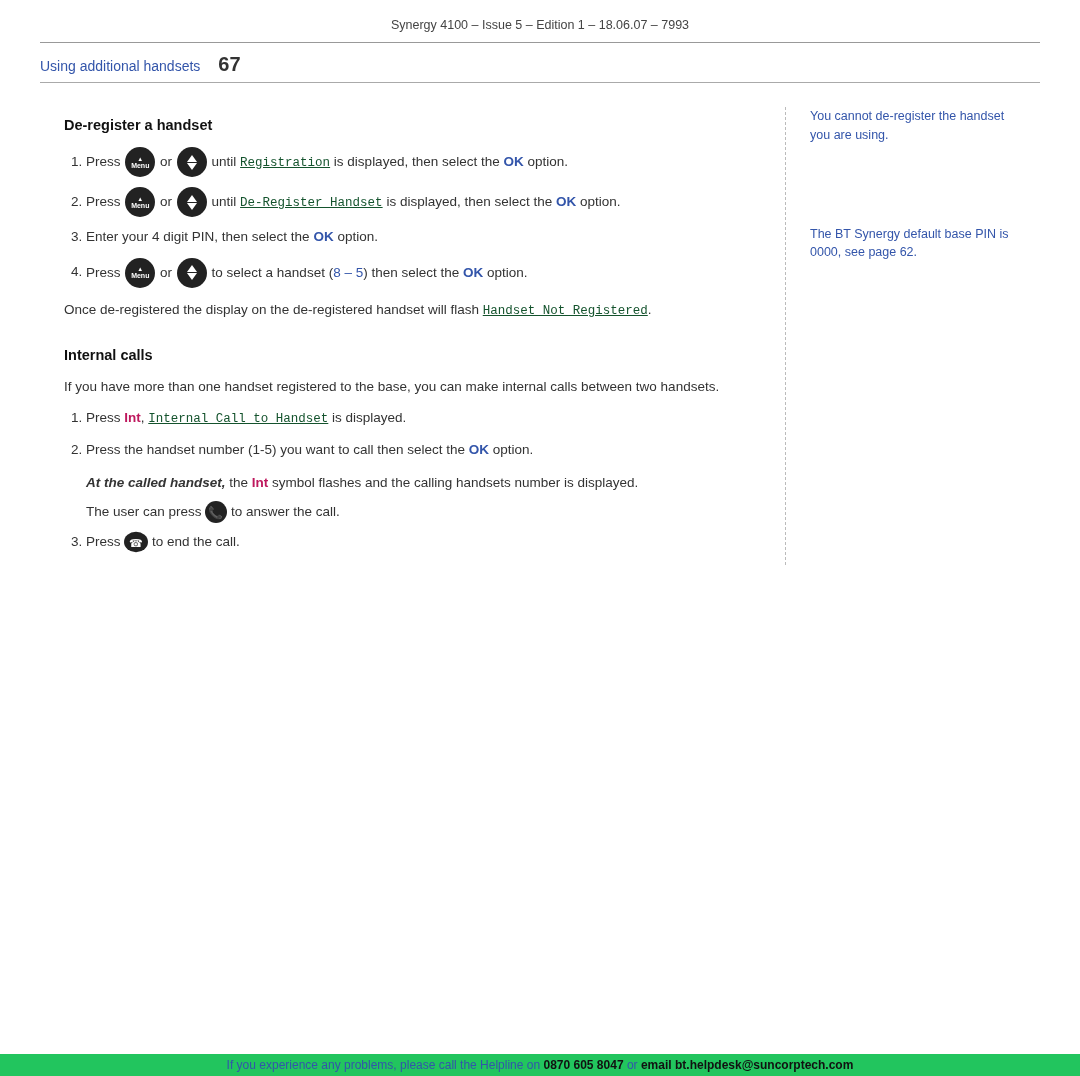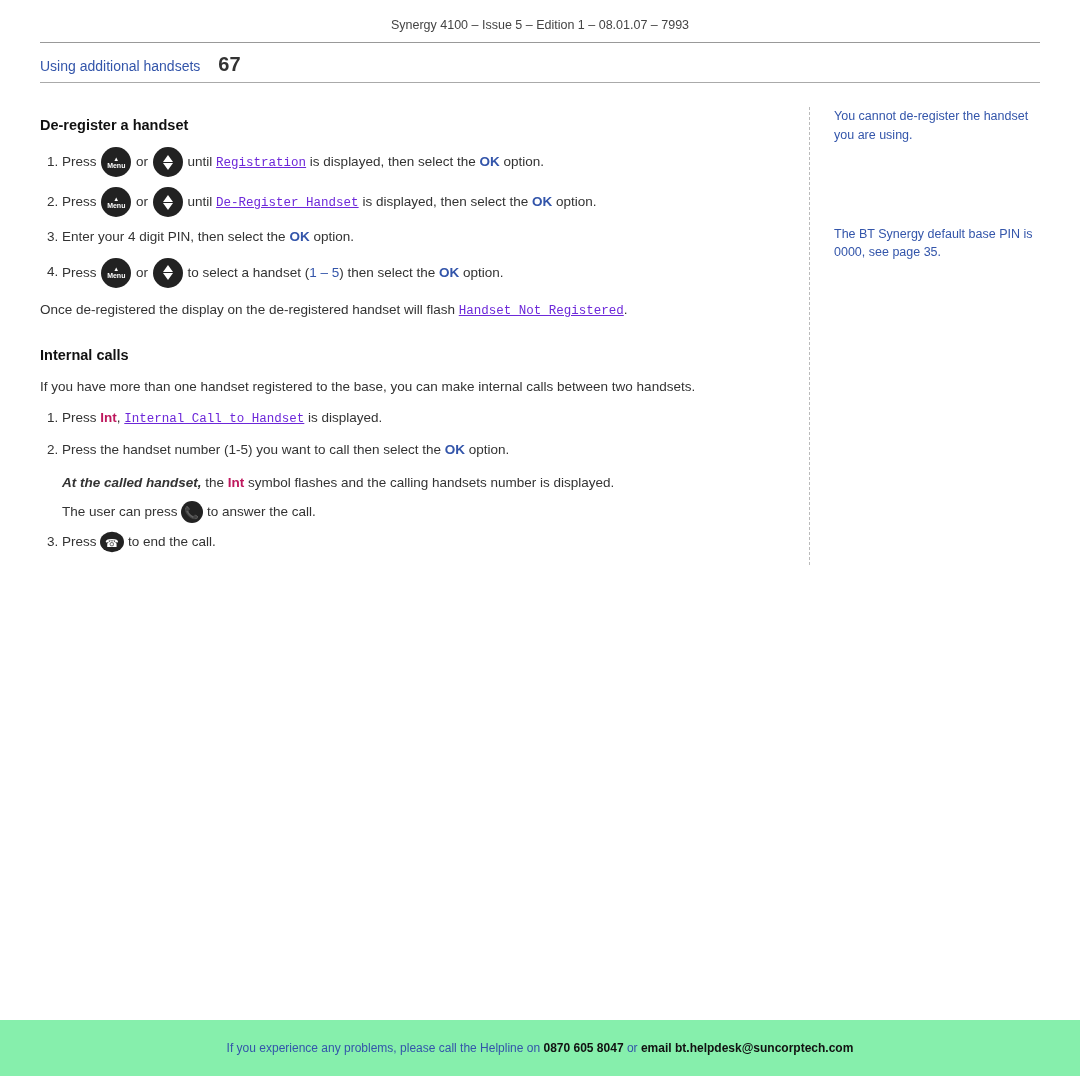--- a/index.html
+++ b/index.html
@@ -46,21 +46,21 @@
     }
 
     .section-rule {
       border: none;
       border-top: 1.5px solid #aaa;
       margin: 0 40px 0;
     }
 
     .main-content {
       display: flex;
-      padding: 24px 40px 0;
+      padding: 24px 64px 0;
       gap: 0;
     }
 
     .left-col {
       flex: 1;
       padding-right: 20px;
       border-right: 1px dashed #bbb;
     }
 
     .right-col {
@@ -97,21 +97,21 @@
 
     .int-bold {
       font-weight: bold;
       color: #be185d;
     }
 
     .lcd-text {
       font-family: 'Courier New', monospace;
       text-decoration: underline;
       font-size: 12.5px;
-      color: #6d28d9;
+      color: #14532d;
     }
 
     .para-note {
       margin: 8px 0 8px 0;
       font-size: 13.5px;
       line-height: 1.55;
     }
 
     .italic-bold {
       font-weight: bold;
@@ -187,41 +187,41 @@
 
     .section-gap {
       margin-top: 26px;
     }
 
     .page-footer {
       position: absolute;
       bottom: 0;
       left: 0;
       right: 0;
-      background: #86efac;
-      padding: 21px 40px;
+      background: #22c55e;
+      padding: 4px 40px;
       font-size: 12px;
       color: #3355aa;
       text-align: center;
     }
 
     .footer-bold {
       font-weight: bold;
       color: #111;
     }
 
     .range-blue {
       color: #3355aa;
     }
   </style>
 </head>
 <body>
 
 <div class="page-header">
-  <span>Synergy 4100 – Issue 5 – Edition 1 – 08.01.07 – 7993</span>
+  <span>Synergy 4100 – Issue 5 – Edition 1 – 18.06.07 – 7993</span>
 </div>
 
 <hr class="page-top-rule">
 
 <div class="section-header-row">
   <span class="section-title-right">Using additional handsets</span>
   <span class="page-number">67</span>
 </div>
 
 <hr class="section-rule">
@@ -270,21 +270,21 @@
         <span>Press </span>
         <span class="btn-icon" style="font-size:7px; flex-direction:column; display:inline-flex;">
           <span style="font-size:6px; line-height:1">▲</span>
           <span style="font-size:7px; line-height:1">Menu</span>
         </span>
         <span> or </span>
         <span class="btn-icon-up-down">
           <span class="arrow-up"></span>
           <span class="arrow-down"></span>
         </span>
-        <span> to select a handset (<span class="range-blue">1 – 5</span>) then select the <span class="ok-bold">OK</span> option.</span>
+        <span> to select a handset (<span class="range-blue">8 – 5</span>) then select the <span class="ok-bold">OK</span> option.</span>
       </li>
     </ol>
 
     <p class="para-note">
       Once de-registered the display on the de-registered handset will flash <span class="lcd-text">Handset Not Registered</span>.
     </p>
 
     <div class="section-gap">
       <h2 class="section-heading">Internal calls</h2>
 
@@ -328,21 +328,21 @@
     </div>
 
   </div>
 
   <div class="right-col">
     <div class="right-note">
       <span>You cannot de-register the handset you are using.</span>
     </div>
 
     <div class="right-note" style="margin-top: 80px;">
-      <span>The BT Synergy default base PIN is 0000, see page 35.</span>
+      <span>The BT Synergy default base PIN is 0000, see page 62.</span>
     </div>
   </div>
 
 </div>
 
 <div class="page-footer">
   <span>If you experience any problems, please call the Helpline on</span>
   <span class="footer-bold">0870 605 8047</span>
   <span> or </span>
   <span class="footer-bold">email</span>

